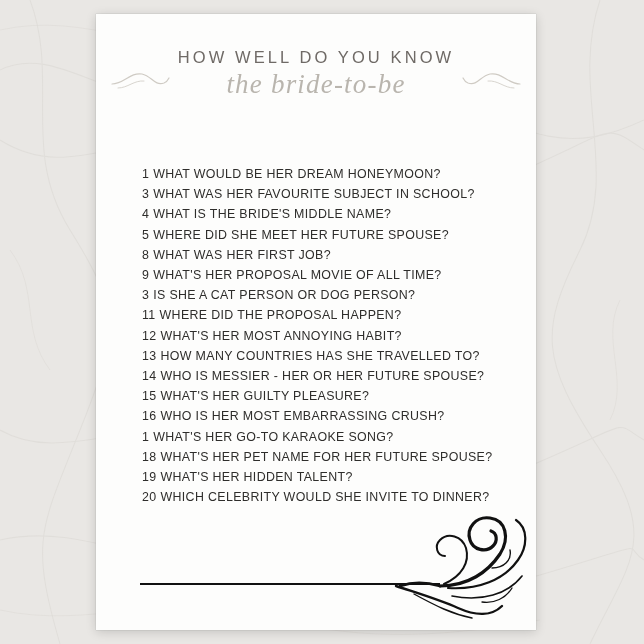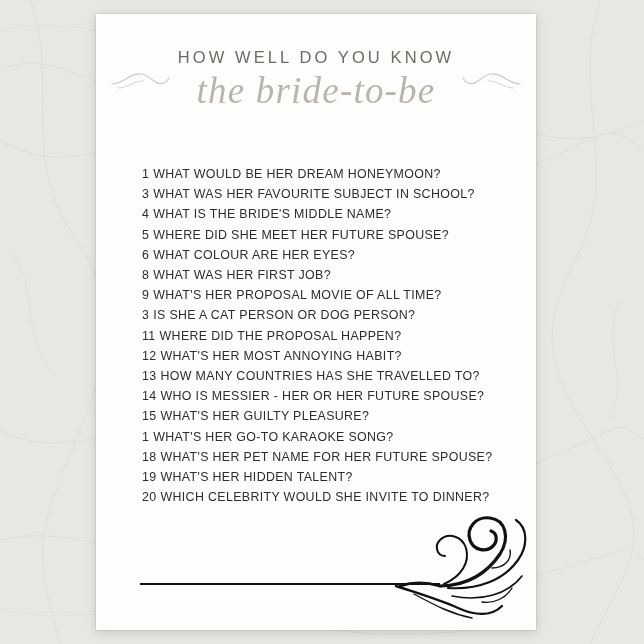--- a/index.html
+++ b/index.html
@@ -58,21 +58,21 @@
     letter-spacing: 3.1px;
     color: #6f6a66;
     font-weight: 400;
     white-space: nowrap;
   }
   .title-line2 {
     text-align: center;
     margin-top: 2px;
     font-family: "Liberation Serif", serif;
     font-style: italic;
-    font-size: 37px;
+    font-size: 27px;
     letter-spacing: 1.2px;
     color: #b9b5ae;
     white-space: nowrap;
   }
   .swirl-left, .swirl-right {
     position: absolute;
     top: 52px;
     color: #cfcbc4;
   }
   .swirl-left { left: 14px; }
@@ -153,29 +153,29 @@
 
       <div class="title-line1">HOW WELL DO YOU KNOW</div>
       <div class="title-line2">the bride-to-be</div>
     </div>
 
     <ul class="questions">
       <li class="q-item"><span class="q-num">1</span><span>WHAT WOULD BE HER DREAM HONEYMOON?</span></li>
       <li class="q-item"><span class="q-num">3</span><span>WHAT WAS HER FAVOURITE SUBJECT IN SCHOOL?</span></li>
       <li class="q-item"><span class="q-num">4</span><span>WHAT IS THE BRIDE'S MIDDLE NAME?</span></li>
       <li class="q-item"><span class="q-num">5</span><span>WHERE DID SHE MEET HER FUTURE SPOUSE?</span></li>
-      <li class="q-item"><span class="q-num">6</span><span>WHAT COLOUR ARE HER EYES?</span></li>
       <li class="q-item"><span class="q-num">8</span><span>WHAT WAS HER FIRST JOB?</span></li>
       <li class="q-item"><span class="q-num">9</span><span>WHAT'S HER PROPOSAL MOVIE OF ALL TIME?</span></li>
       <li class="q-item"><span class="q-num">3</span><span>IS SHE A CAT PERSON OR DOG PERSON?</span></li>
       <li class="q-item"><span class="q-num">11</span><span>WHERE DID THE PROPOSAL HAPPEN?</span></li>
       <li class="q-item"><span class="q-num">12</span><span>WHAT'S HER MOST ANNOYING HABIT?</span></li>
       <li class="q-item"><span class="q-num">13</span><span>HOW MANY COUNTRIES HAS SHE TRAVELLED TO?</span></li>
       <li class="q-item"><span class="q-num">14</span><span>WHO IS MESSIER - HER OR HER FUTURE SPOUSE?</span></li>
       <li class="q-item"><span class="q-num">15</span><span>WHAT'S HER GUILTY PLEASURE?</span></li>
+      <li class="q-item"><span class="q-num">16</span><span>WHO IS HER MOST EMBARRASSING CRUSH?</span></li>
       <li class="q-item"><span class="q-num">1</span><span>WHAT'S HER GO-TO KARAOKE SONG?</span></li>
       <li class="q-item"><span class="q-num">18</span><span>WHAT'S HER PET NAME FOR HER FUTURE SPOUSE?</span></li>
       <li class="q-item"><span class="q-num">19</span><span>WHAT'S HER HIDDEN TALENT?</span></li>
       <li class="q-item"><span class="q-num">20</span><span>WHICH CELEBRITY WOULD SHE INVITE TO DINNER?</span></li>
     </ul>
 
     <div class="rule"></div>
 
     <div class="flourish">
       <svg width="440" height="120" viewBox="0 0 440 120" xmlns="http://www.w3.org/2000/svg">

